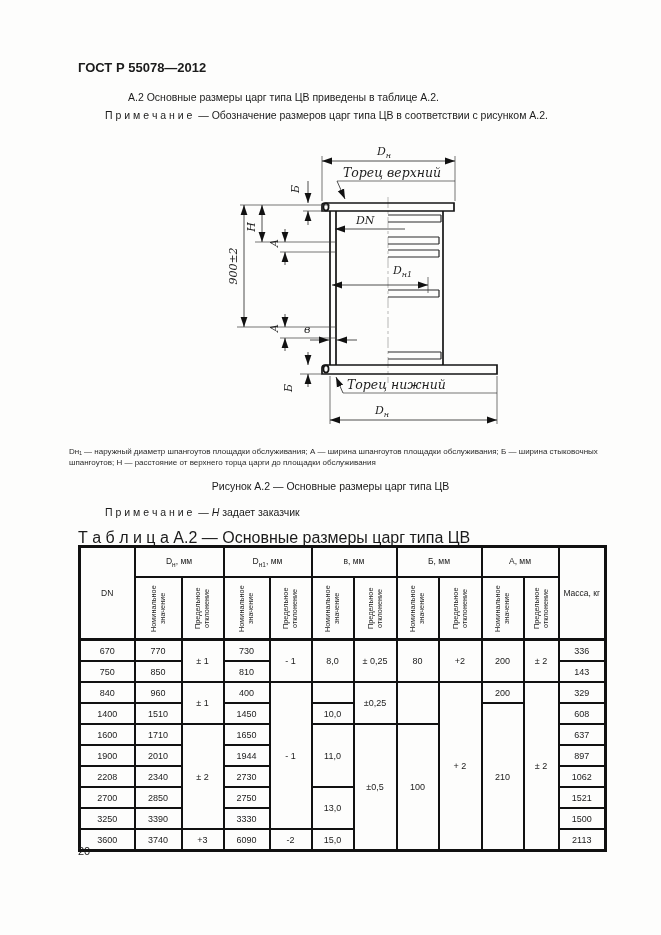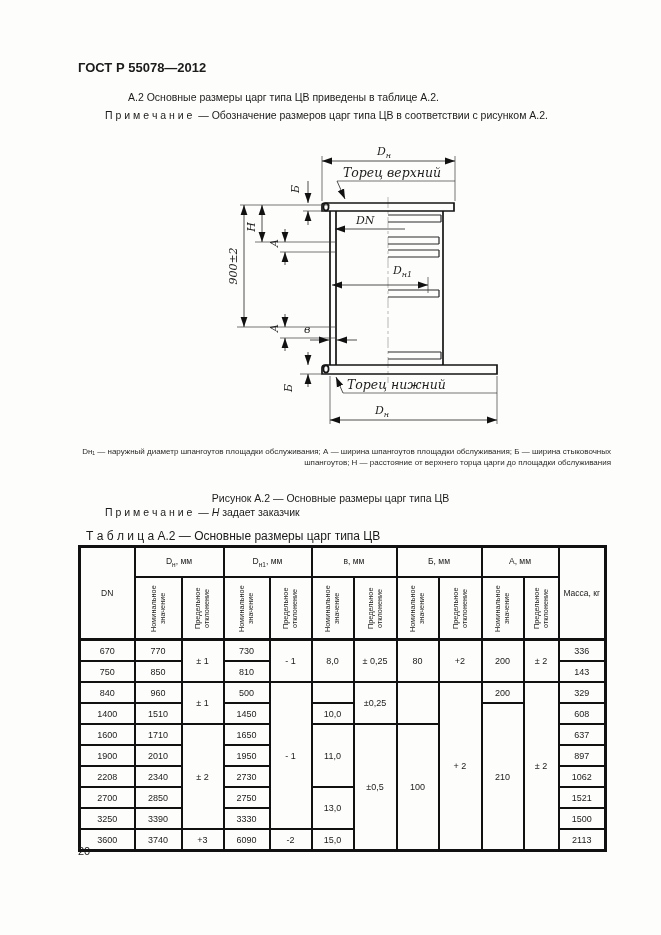--- a/index.html
+++ b/index.html
@@ -2,24 +2,24 @@
 <html><head>
 <meta charset="utf-8">
 <style>
   html,body{margin:0;padding:0;background:#e8e8e8;}
   .page{position:relative;width:661px;height:935px;background:#fdfdfc;overflow:hidden;
         font-family:"Liberation Sans",sans-serif;color:#1b1b1b;}
   .abs{position:absolute;}
   .doc-title{left:78px;top:60px;font-size:13px;font-weight:bold;text-align:right;}
   .body-line{left:105px;top:91px;font-size:10.5px;margin-left:23px;}
   .note-line{left:105px;top:109px;font-size:10.5px;}
-  .cap-def{left:63px;top:446px;width:548px;font-size:8px;line-height:1.4;text-align:right;color:#2a2a2a;}
-  .fig-cap{left:0;top:480px;width:661px;text-align:center;font-size:10.5px;margin-top:12px;}
+  .cap-def{left:69px;top:446px;width:548px;font-size:8px;line-height:1.4;text-align:left;color:#2a2a2a;}
+  .fig-cap{left:0;top:480px;width:661px;text-align:center;font-size:10.5px;}
   .note2{left:105px;top:506px;font-size:10.5px;}
-  .tbl-title{left:78px;top:529px;font-size:12px;margin-left:8px;}
+  .tbl-title{left:78px;top:529px;font-size:16px;}
   .pagenum{left:78px;top:845px;font-size:11px;font-weight:normal;}
   .ivar{font-style:italic;}
 
   
   .fig{left:225px;top:143px;}
   svg .t{stroke:#151515;stroke-width:1.7;fill:none;}
   svg .b{stroke:#2a2a2a;stroke-width:1.2;fill:none;}
   svg .n{stroke:#3a3a3a;stroke-width:0.7;fill:none;}
   svg .d{stroke:#222;stroke-width:0.8;fill:none;}
   svg .cl{stroke:#9a9a9a;stroke-width:0.7;fill:none;stroke-dasharray:11 3 3 3;}
@@ -201,21 +201,21 @@
       <tr>
         <td>750</td>
         <td>850</td>
         <td>810</td>
         <td>143</td>
       </tr>
       <tr>
         <td class="g">840</td>
         <td class="g">960</td>
         <td class="g" rowspan="2">± 1</td>
-        <td class="g">500</td>
+        <td class="g">400</td>
         <td class="g" rowspan="7">- 1</td>
         <td class="g"></td>
         <td class="g" rowspan="2">±0,25</td>
         <td class="g" rowspan="2"></td>
         <td class="g" rowspan="8">+ 2</td>
         <td class="g">200</td>
         <td class="g" rowspan="8">± 2</td>
         <td class="g">329</td>
       </tr>
       <tr>
@@ -232,21 +232,21 @@
         <td class="g" rowspan="5">± 2</td>
         <td class="g">1650</td>
         <td class="g" rowspan="3">11,0</td>
         <td class="g" rowspan="6">±0,5</td>
         <td class="g" rowspan="6">100</td>
         <td class="g">637</td>
       </tr>
       <tr>
         <td>1900</td>
         <td>2010</td>
-        <td>1950</td>
+        <td>1944</td>
         <td>897</td>
       </tr>
       <tr>
         <td>2208</td>
         <td>2340</td>
         <td>2730</td>
         <td>1062</td>
       </tr>
       <tr>
         <td class="g">2700</td>

